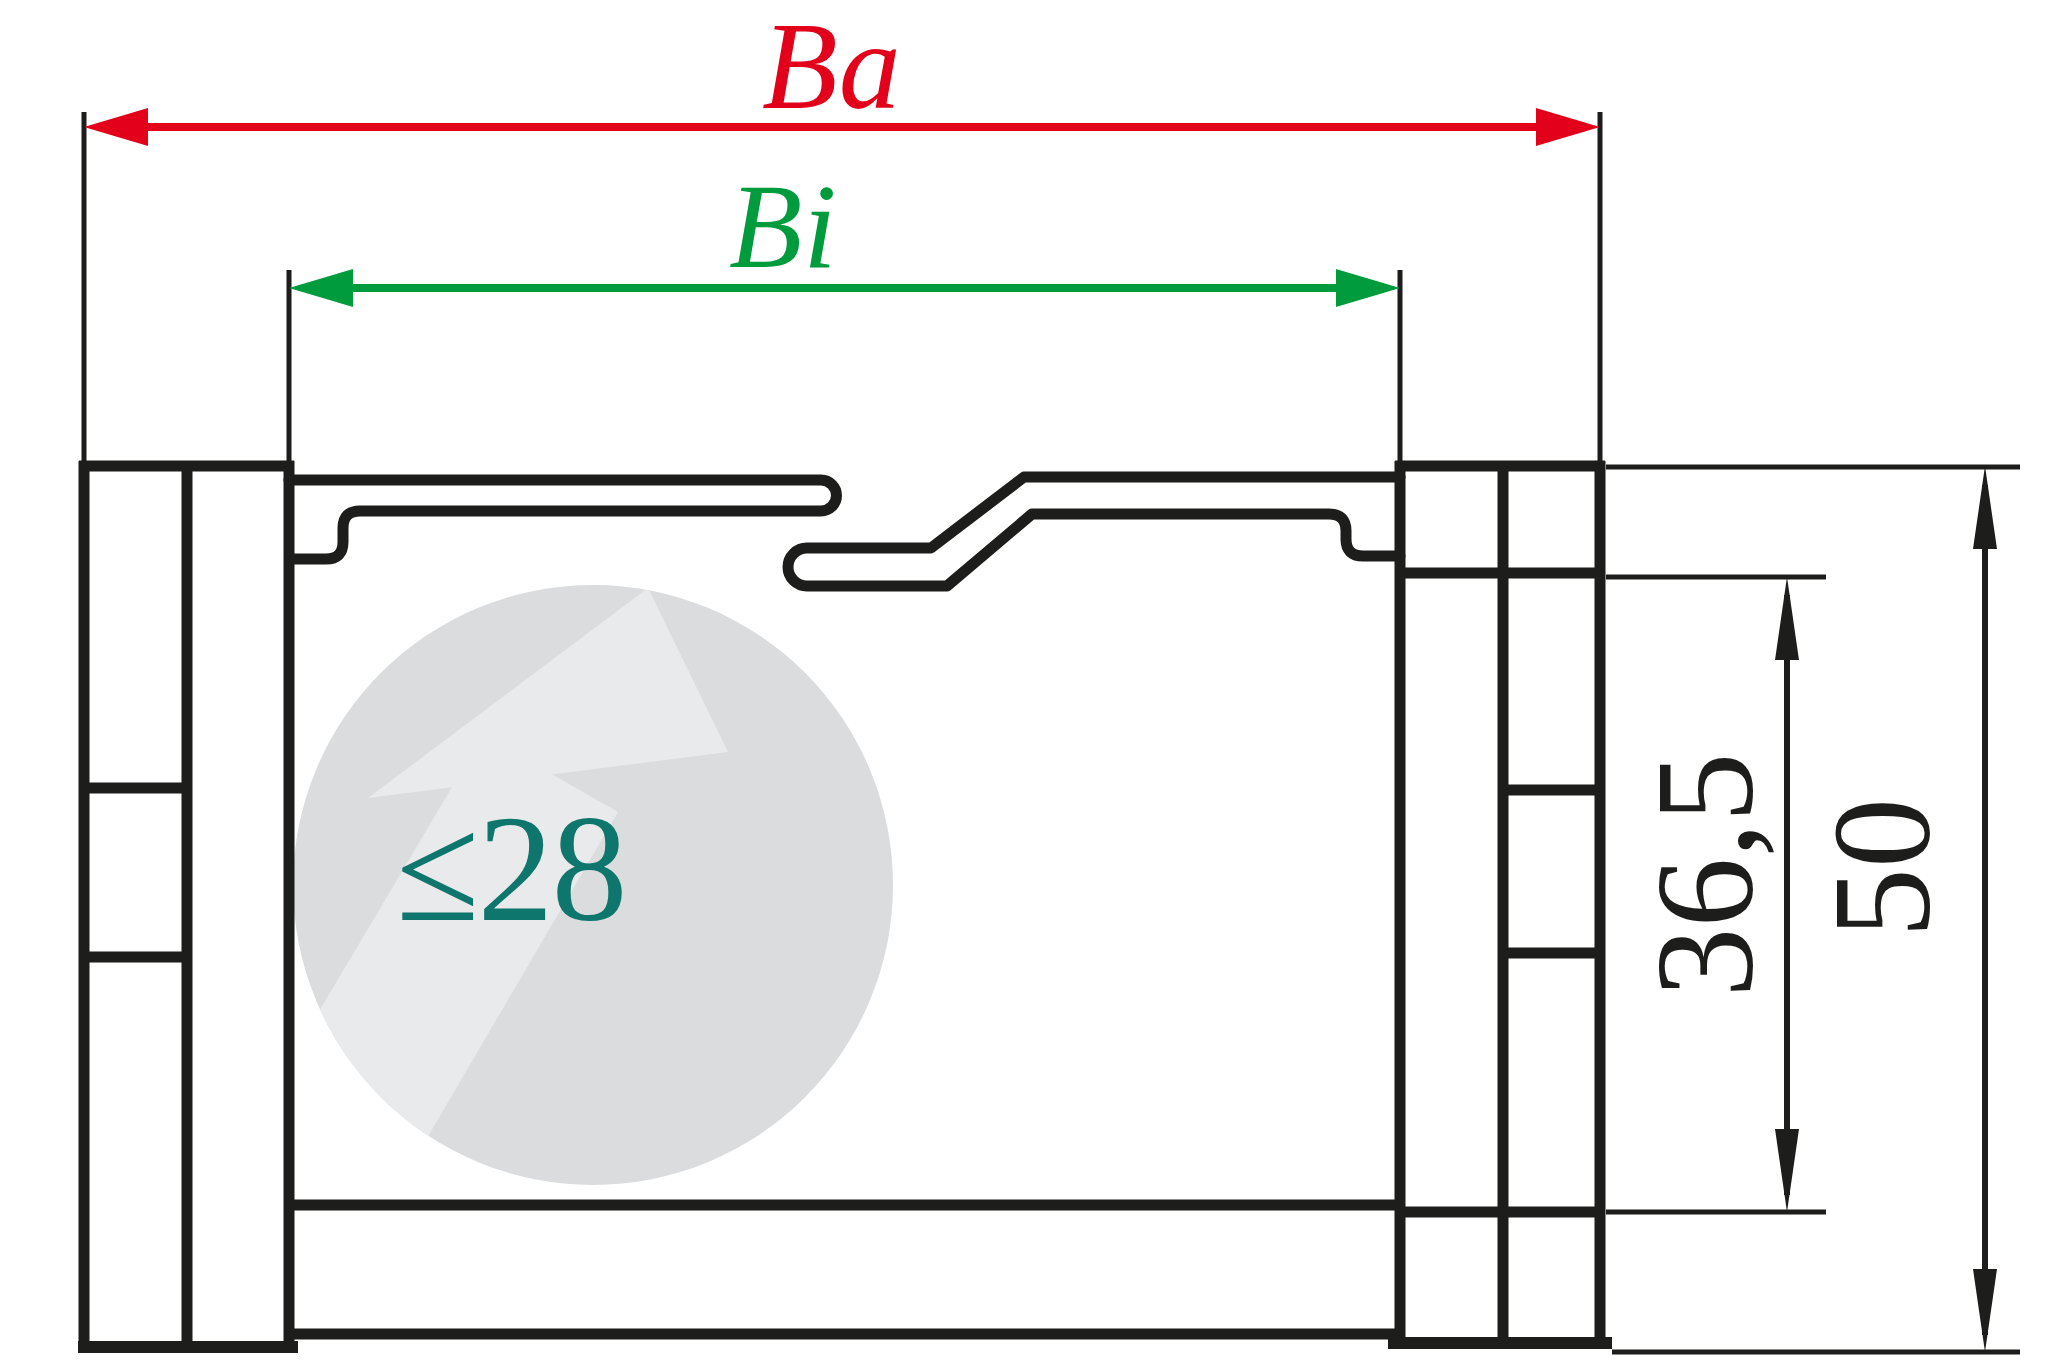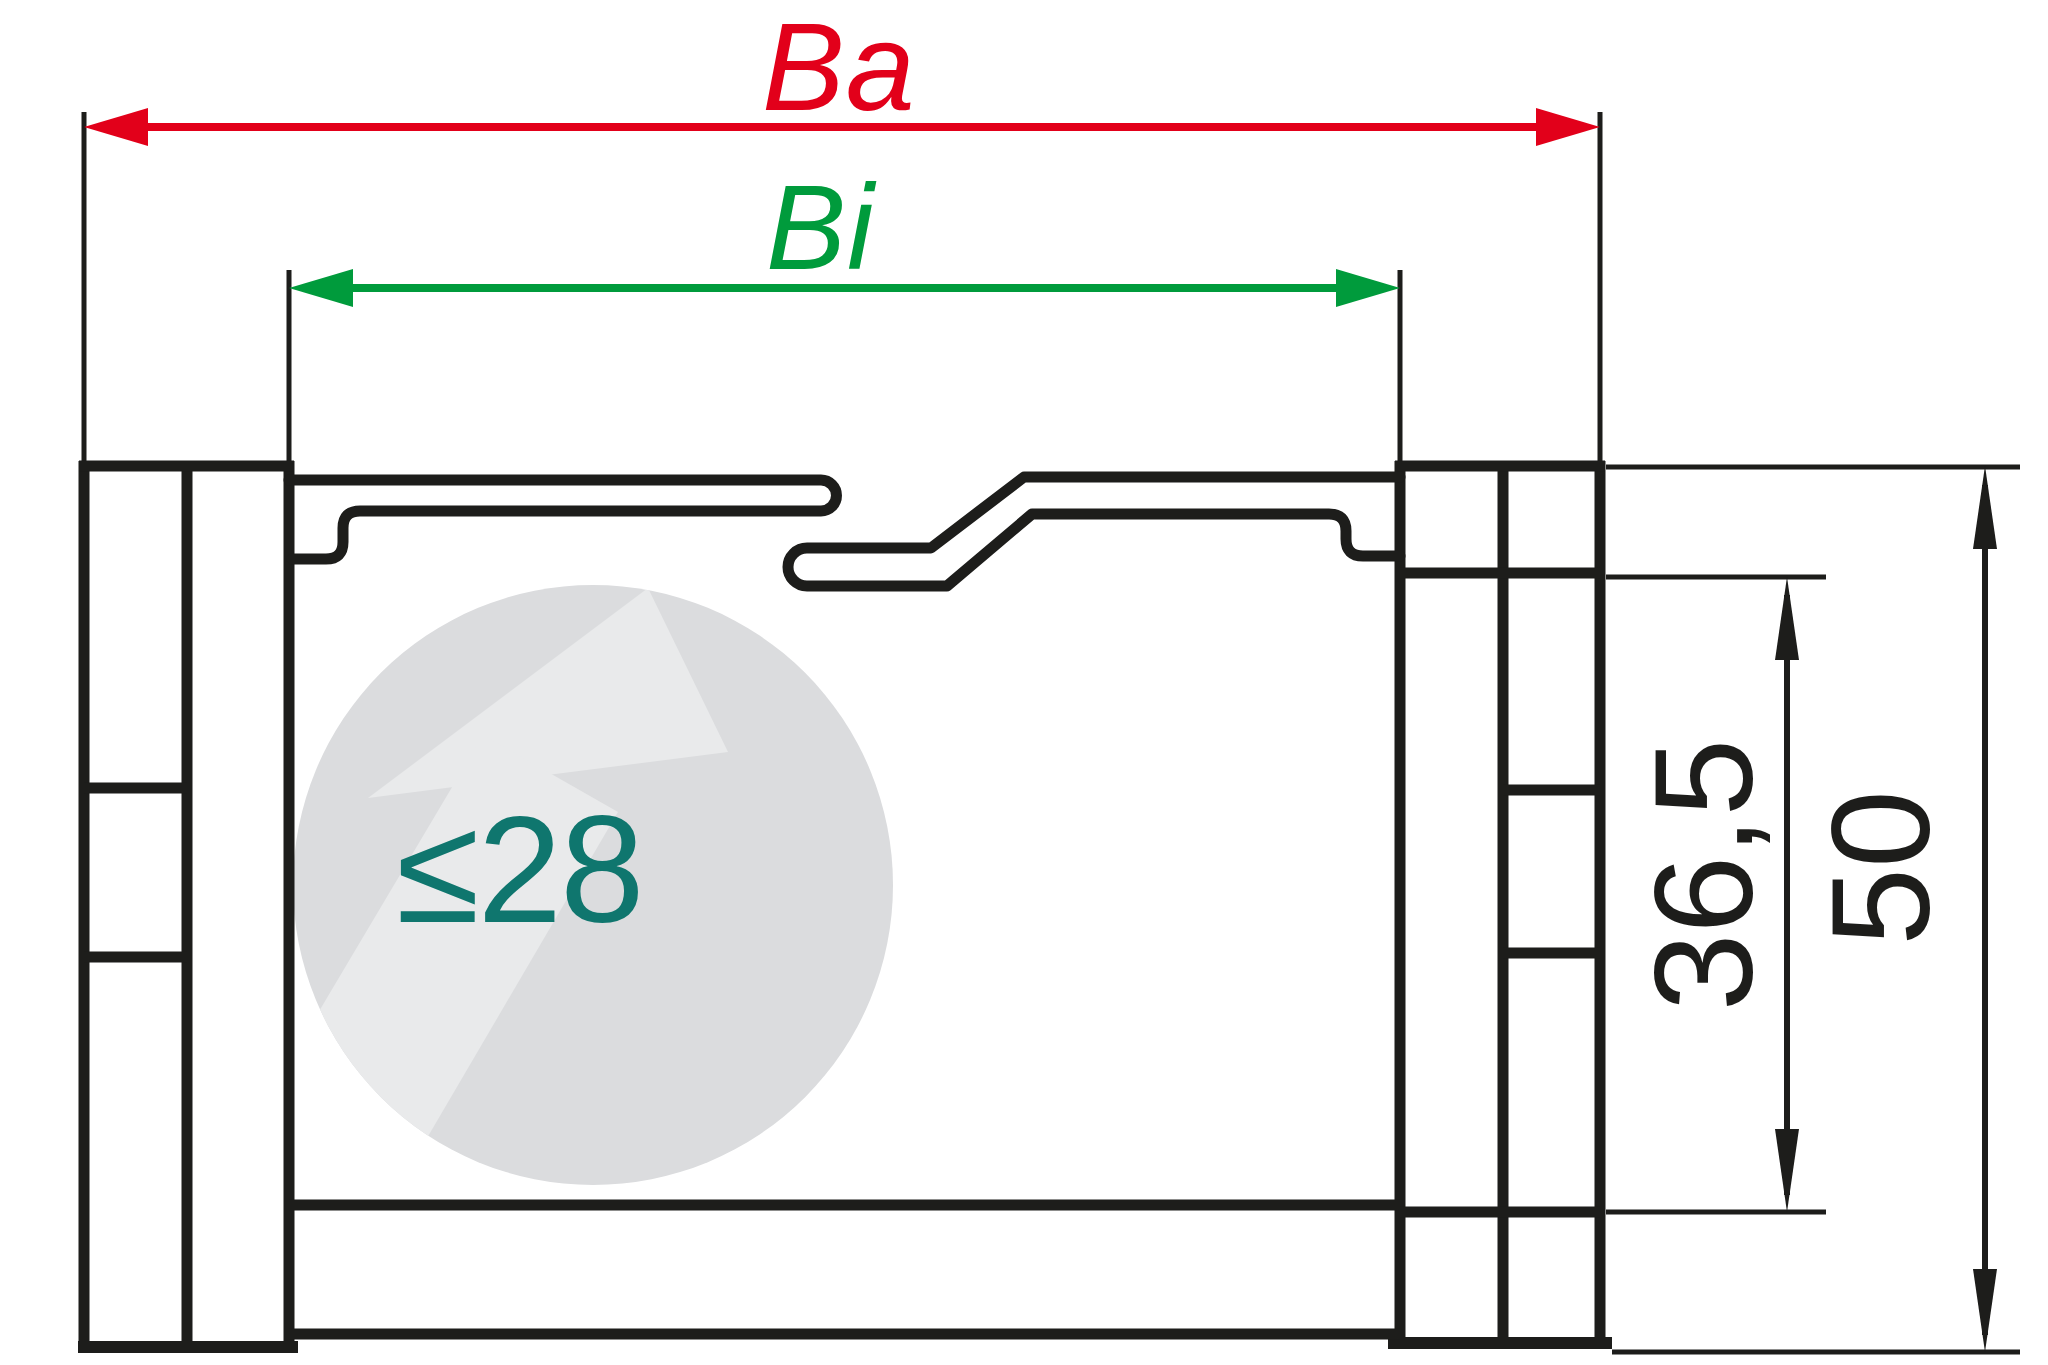--- a/index.html
+++ b/index.html
@@ -1,31 +1,31 @@
 <!DOCTYPE html>
 <html><head>
 <meta charset="utf-8">
 <style>
   html,body{margin:0;padding:0;background:#ffffff;}
   #stage{
     position:relative;
     width:2048px;height:1365px;
     background:#ffffff;
     overflow:hidden;
-    font-family:Liberation Sans, sans-serif;
+    font-family:Liberation Serif, serif;
   }
   #stage svg{position:absolute;left:0;top:0;}
   .lbl{position:absolute;white-space:pre;color:#1d1d1b;}
   .lbl-ba{
     left:762px;top:-4px;
     font-size:124px;font-style:italic;font-weight:400;
     color:#e2001a;letter-spacing:1px;
   }
   .lbl-bi{
-    left:766px;top:158px;
+    left:729px;top:158px;
     font-size:120px;font-style:italic;font-weight:400;
     color:#009b3c;letter-spacing:1px;
   }
   .lbl-watermark{
     left:396px;top:796px;
     font-size:152px;line-height:147px;font-weight:400;
     color:#0f766e;letter-spacing:-2px;
   }
   .lbl-36{
     left:1704px;top:875px;

